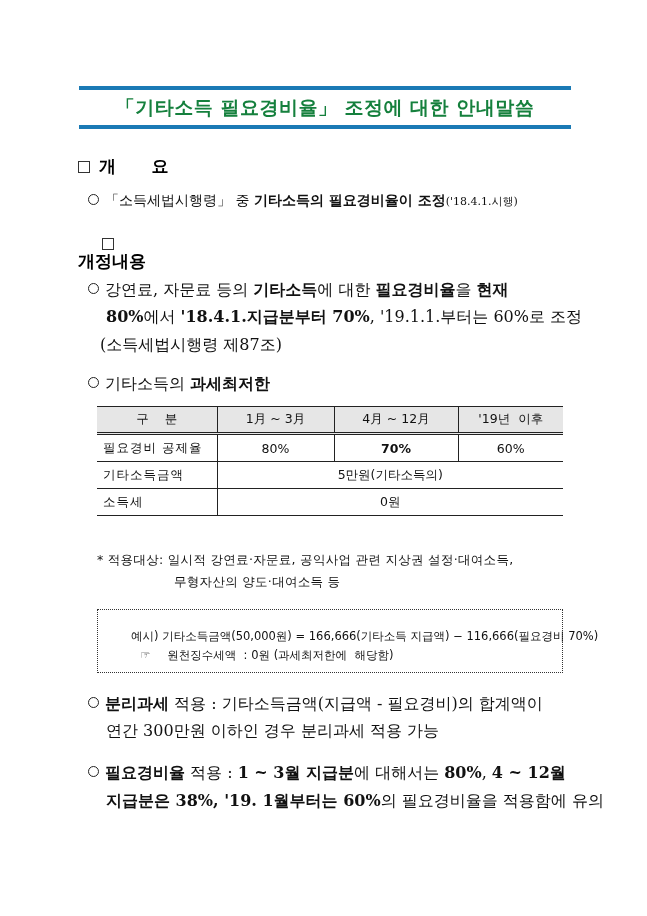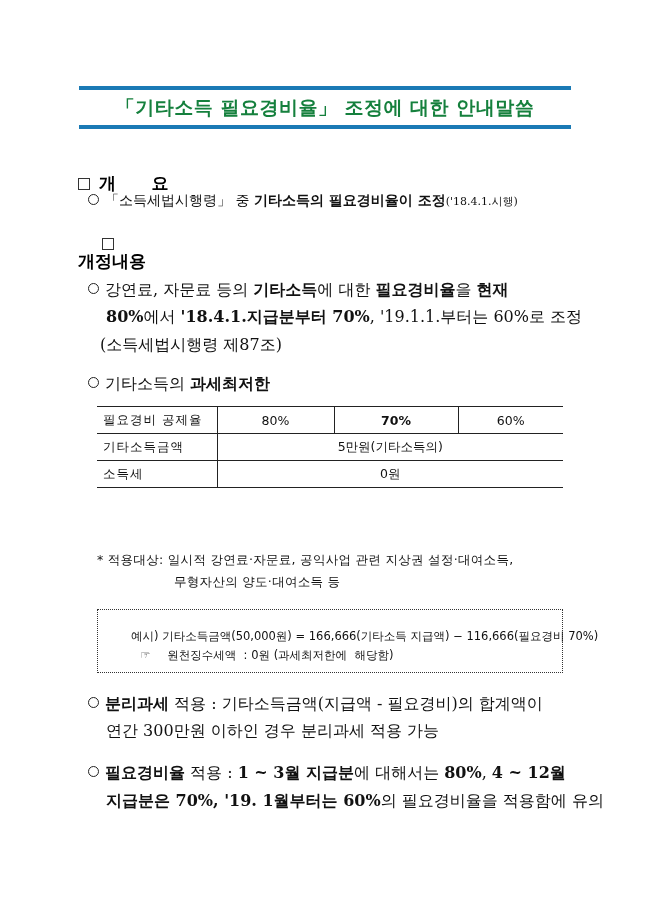--- a/index.html
+++ b/index.html
@@ -27,21 +27,21 @@
   .note { font-size:12.5px; line-height:22px; white-space:nowrap; letter-spacing:0.3px; }
   .example { left:97px; top:609px; width:466px; height:64px; border:1px dotted #333; box-sizing:border-box; font-size:11.5px; }
 </style>
 </head>
 <body>
 
 <div class="abs title-box">
   <span class="title-text">「기타소득 필요경비율」 조정에 대한 안내말씀</span>
 </div>
 
-<div class="abs section-head" style="left:78px; top:172px;">
+<div class="abs section-head" style="left:78px; top:155px;">
   <span class="sq"></span>
   <span style="white-space:pre;">개      요</span>
 </div>
 <div class="abs line serif" style="left:88px; top:189px; font-size:14px;">
   <span class="circ"></span><span>「소득세법시행령」 중 </span><span class="b">기타소득의 필요경비율이 조정</span><span class="small">('18.4.1.시행)</span>
 </div>
 
 <div class="abs section-head" style="left:78px; top:238px;flex-direction:column;">
   <span class="sq"></span>
   <span>개정내용</span>
@@ -60,20 +60,26 @@
 </div>
 
 <table class="t">
   <colgroup>
       <col style="width:120px">
       <col style="width:117px">
       <col style="width:124px">
       <col style="width:105px">
     </colgroup>
   <tbody>
+      <tr class="hdr">
+    <td style="white-space:pre;">구    분</td>
+    <td>1月 ~ 3月</td>
+    <td>4月 ~ 12月</td>
+    <td style="white-space:pre;">'19년  이후</td>
+  </tr>
   <tr>
     <td class="lbl">필요경비 공제율</td>
     <td>80%</td>
     <td class="b">70%</td>
     <td>60%</td>
   </tr>
   <tr>
     <td class="lbl">기타소득금액</td>
     <td colspan="3">5만원(기타소득의)</td>
   </tr>
@@ -96,14 +102,14 @@
 
 <div class="abs line serif" style="left:88px; top:693px; font-size:16px;">
   <span class="circ"></span><span class="b">분리과세</span><span> 적용 : 기타소득금액(지급액 - 필요경비)의 합계액이</span>
 </div>
 <div class="abs line serif" style="left:106px; top:720px; font-size:16px;">연간 300만원 이하인 경우 분리과세 적용 가능</div>
 
 <div class="abs line serif" style="left:88px; top:762px; font-size:16px;">
   <span class="circ"></span><span class="b">필요경비율</span><span> 적용 : </span><span class="b">1 ~ 3월 지급분</span><span>에 대해서는 </span><span class="b">80%</span><span>, </span><span class="b">4 ~ 12월</span>
 </div>
 <div class="abs line serif" style="left:106px; top:790px; font-size:16px;">
-  <span class="b">지급분은 70%, '19. 1월부터는 60%</span><span>의 필요경비율을 적용함에 유의</span>
+  <span class="b">지급분은 38%, '19. 1월부터는 60%</span><span>의 필요경비율을 적용함에 유의</span>
 </div>
 
 </body></html>

